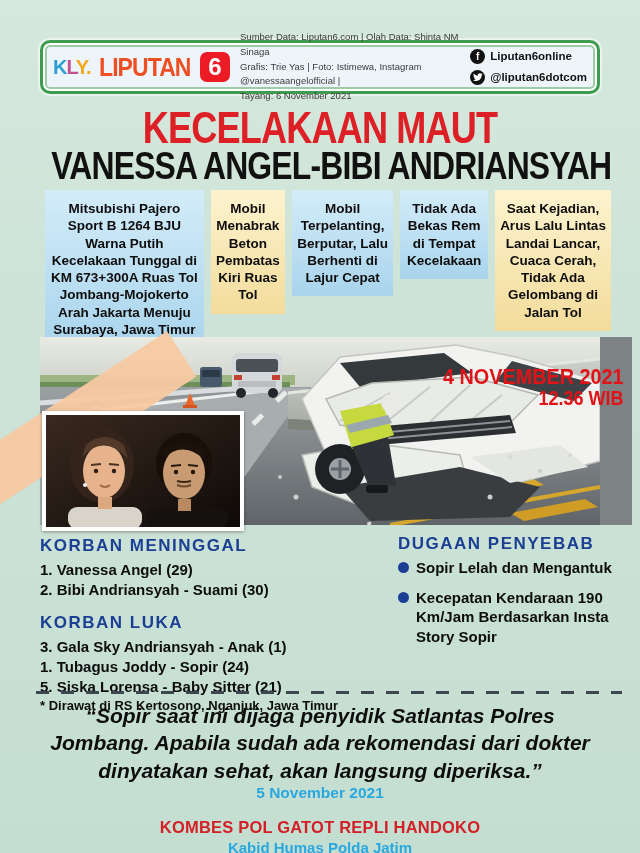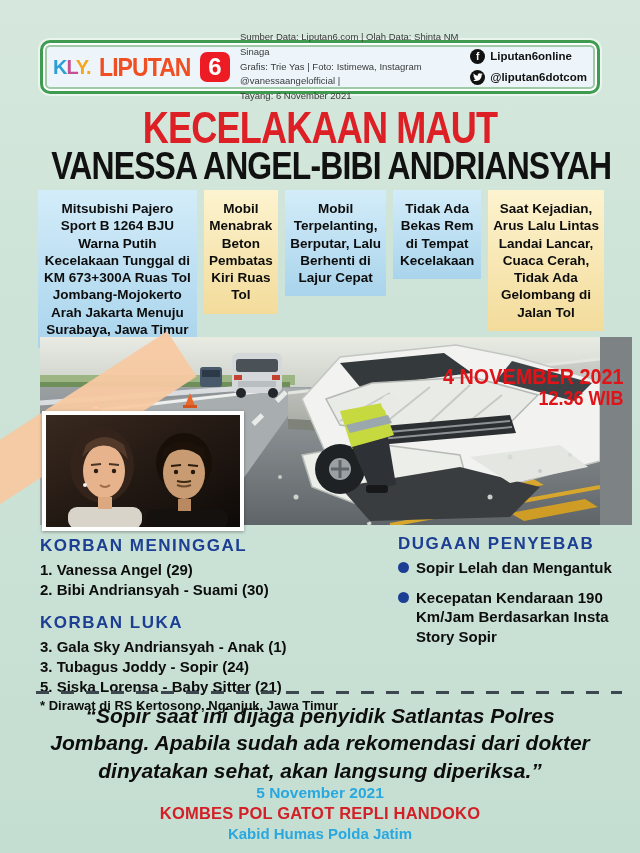--- a/index.html
+++ b/index.html
@@ -26,21 +26,21 @@
 
   
   .title1{position:absolute;top:103px;left:0;width:640px;text-align:center;
           font-weight:800;font-size:44px;color:#dd1f26;letter-spacing:-1px;
           transform:scaleX(.82);transform-origin:center;white-space:nowrap;}
   .title2{position:absolute;top:145px;left:0;width:640px;text-align:center;
           font-weight:800;font-size:38px;color:#111;letter-spacing:-1px;
           transform:scaleX(.84);transform-origin:center;white-space:nowrap;}
 
   
-  .facts{position:absolute;left:38px;top:190px;width:566px;display:flex;gap:7px;align-items:flex-start;}
+  .facts{position:absolute;left:45px;top:190px;width:566px;display:flex;gap:7px;align-items:flex-start;}
   .fact{font-weight:700;font-size:13.5px;line-height:1.28;color:#0d0d0d;text-align:center;
         padding:10px 5px;box-sizing:border-box;}
   .fact.blue{background:linear-gradient(180deg,#d3ecf9 0%,#a9d4ec 100%);}
   .fact.yellow{background:linear-gradient(180deg,#fdf3cf 0%,#f3dc9b 100%);}
   .f1{width:163px}.f2{width:76px}.f3{width:104px}.f4{width:119px}.f5{width:90px}
 
   
   .photo-wrap{position:absolute;left:40px;top:337px;width:560px;height:188px;padding-left:32px;}
   .photo-main{position:absolute;inset:0;overflow:hidden;background:#7d8284;}
   .ribbon{position:absolute;left:-88px;top:58px;width:250px;height:54px;background:#f7c9a2;
@@ -63,21 +63,21 @@
   .c-item{position:relative;padding-left:18px;font-weight:700;font-size:15px;line-height:1.3;
           color:#0d0d0d;margin-bottom:10px;}
   .c-item .dot{position:absolute;left:0;top:4px;width:11px;height:11px;border-radius:50%;background:#1c3f94;}
 
   
   .dash-sep{position:absolute;left:36px;top:691px;width:586px;height:3px;
             background:repeating-linear-gradient(90deg,#3c4750 0 13px,transparent 13px 25px);}
   .quotebox{position:absolute;left:40px;top:702px;width:560px;text-align:center;}
   .q-text{font-style:italic;font-weight:700;font-size:21px;line-height:1.3;color:#0d0d0d;margin:0 0;}
   .q-date{color:#29a8e0;font-weight:700;font-size:15.5px;}
-  .q-name{color:#d32027;font-weight:800;font-size:16.5px;margin-top:2px;letter-spacing:.2px;}
+  .q-name{color:#d32027;font-weight:800;font-size:16.5px;margin-top:16px;letter-spacing:.2px;}
   .q-role{color:#29a8e0;font-weight:700;font-size:15px;margin-top:2px;}
 </style>
 </head>
 <body>
 
 <div class="page">
 
   <div class="plaque">
     <div class="logo">
       <span class="kly"><span class="k">K</span><span class="l">L</span><span class="y">Y.</span></span>
@@ -253,21 +253,21 @@
       <div class="d2">12.36 WIB</div>
     </div>
   </div>
 
   <div class="victims">
     <div class="sec-h">KORBAN MENINGGAL</div>
     <div class="v-item">1. Vanessa Angel (29)</div>
     <div class="v-item">2. Bibi Andriansyah - Suami (30)</div>
     <div class="sec-h" style="margin-top:12px">KORBAN LUKA</div>
     <div class="v-item">3. Gala Sky Andriansyah - Anak (1)</div>
-    <div class="v-item">3. Tubagus Joddy - Sopir (24)</div>
+    <div class="v-item">1. Tubagus Joddy - Sopir (24)</div>
     <div class="v-item">5. Siska Lorensa - Baby Sitter (21)</div>
     <div class="v-note">* Dirawat di RS Kertosono, Nganjuk, Jawa Timur</div>
   </div>
 
   <div class="causes">
     <div class="sec-h">DUGAAN PENYEBAB</div>
     <div class="c-item">
       <span class="dot"></span>
       <span>Sopir Lelah dan Mengantuk</span>
     </div>

